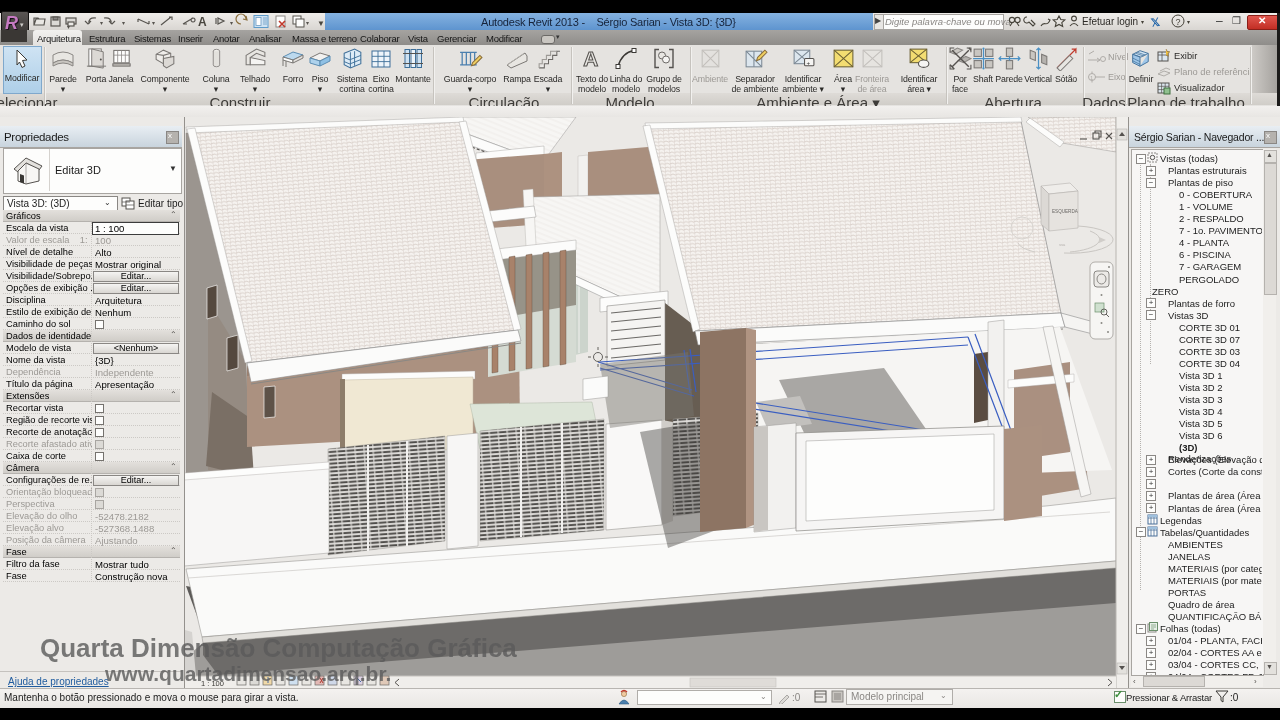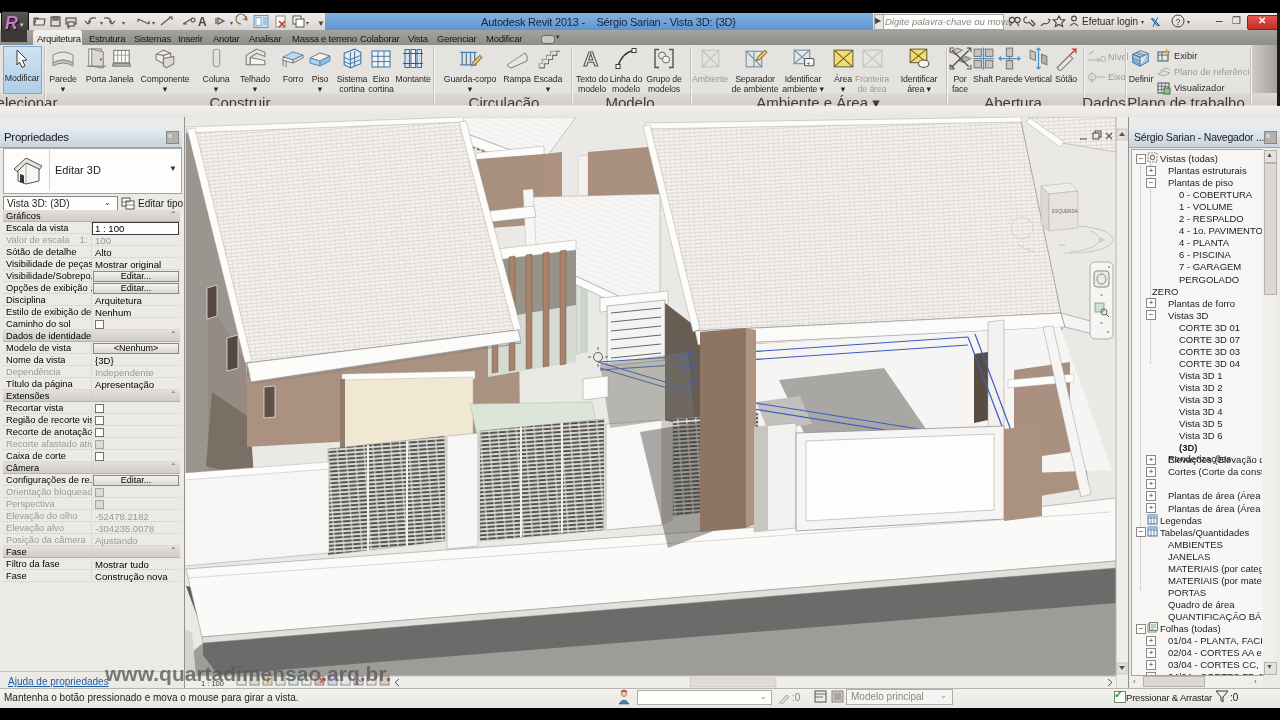--- a/index.html
+++ b/index.html
@@ -722,21 +722,21 @@
  <div class="plb" style="top:211px">Gráficos</div>
  <div class="tx" style="left:170px;top:210px;font-size:8px;color:#55524f">⌃</div>
  <div class="prow" style="top:222px"></div>
  <div class="plb" style="top:223px">Escala da vista</div>
  <div class="ab" style="left:92px;top:222px;width:85px;height:11px;background:#fdfdfc;border:1px solid #3c3c3c"></div>
  <div class="pvl" style="top:223px">1 : 100</div>
  <div class="prow" style="top:234px"></div>
  <div class="plb gray2" style="top:235px">Valor de escala&nbsp;&nbsp;&nbsp;&nbsp;1:</div>
  <div class="pvl gray2" style="top:235px">100</div>
  <div class="prow" style="top:246px"></div>
- <div class="plb" style="top:247px">Sótão de detalhe</div>
+ <div class="plb" style="top:247px">Nível de detalhe</div>
  <div class="pvl" style="top:247px">Alto</div>
  <div class="prow" style="top:258px"></div>
  <div class="plb" style="top:259px">Visibilidade de peças</div>
  <div class="pvl" style="top:259px">Mostrar original</div>
  <div class="prow" style="top:270px"></div>
  <div class="plb" style="top:271px">Visibilidade/Sobrepo...</div>
  <div class="pbtn" style="top:271px">Editar...</div>
  <div class="prow" style="top:282px"></div>
  <div class="plb" style="top:283px">Opções de exibição ...</div>
  <div class="pbtn" style="top:283px">Editar...</div>
@@ -792,21 +792,21 @@
  <div class="plb gray2" style="top:487px">Orientação bloqueada</div>
  <div class="pchk" style="top:488px;background:#dcdad6;border-color:#a8a5a1"></div>
  <div class="prow" style="top:498px"></div>
  <div class="plb gray2" style="top:499px">Perspectiva</div>
  <div class="pchk" style="top:500px;background:#dcdad6;border-color:#a8a5a1"></div>
  <div class="prow" style="top:510px"></div>
  <div class="plb gray2" style="top:511px">Elevação do olho</div>
  <div class="pvl gray2" style="top:511px">-52478.2182</div>
  <div class="prow" style="top:522px"></div>
  <div class="plb gray2" style="top:523px">Elevação alvo</div>
- <div class="pvl gray2" style="top:523px">-304235.0078</div>
+ <div class="pvl gray2" style="top:523px">-527368.1488</div>
  <div class="prow" style="top:534px"></div>
  <div class="plb gray2" style="top:535px">Posição da câmera</div>
  <div class="pvl gray2" style="top:535px">Ajustando</div>
  <div class="phd" style="top:546px"></div>
  <div class="plb" style="top:547px">Fase</div>
  <div class="tx" style="left:170px;top:546px;font-size:8px;color:#55524f">⌃</div>
  <div class="prow" style="top:558px"></div>
  <div class="plb" style="top:559px">Filtro da fase</div>
  <div class="pvl" style="top:559px">Mostrar tudo</div>
  <div class="prow" style="top:570px"></div>
@@ -847,21 +847,21 @@
         <circle cx="5.5" cy="5.5" r="2.2" fill="none" stroke="#55524f"></circle>
       </svg>
 <div class="ntx" style="left:1160px;top:153.0px">Vistas (todas)</div>
 <div class="npm" style="left:1146px;top:165.6px">+</div>
 <div class="ntx" style="left:1168px;top:165.1px">Plantas estruturais</div>
 <div class="npm" style="left:1146px;top:177.6px">−</div>
 <div class="ntx" style="left:1168px;top:177.1px">Plantas de piso</div>
 <div class="ntx" style="left:1179px;top:189.2px">0 - COBERTURA</div>
 <div class="ntx" style="left:1179px;top:201.2px">1 - VOLUME</div>
 <div class="ntx" style="left:1179px;top:213.2px">2 - RESPALDO</div>
-<div class="ntx" style="left:1179px;top:225.3px">4 - 1o. PAVIMENTO</div>
+<div class="ntx" style="left:1179px;top:225.3px">7 - 1o. PAVIMENTO</div>
 <div class="ntx" style="left:1179px;top:237.4px">4 - PLANTA</div>
 <div class="ntx" style="left:1179px;top:249.4px">6 - PISCINA</div>
 <div class="ntx" style="left:1179px;top:261.4px">7 - GARAGEM</div>
 <div class="ntx" style="left:1179px;top:273.5px">PERGOLADO</div>
 <div class="ntx" style="left:1152px;top:285.6px">ZERO</div>
 <div class="npm" style="left:1146px;top:298.1px">+</div>
 <div class="ntx" style="left:1168px;top:297.6px">Plantas de forro</div>
 <div class="npm" style="left:1146px;top:310.1px">−</div>
 <div class="ntx" style="left:1168px;top:309.6px">Vistas 3D</div>
 <div class="ntx" style="left:1179px;top:321.7px">CORTE 3D 01</div>
@@ -949,14 +949,15 @@
  <div class="tx" style="left:940px;top:691px;font-size:8px;color:#8a8784">⌄</div>
  <div class="ab" style="left:1114px;top:691px;width:10px;height:10px;background:#fdfdfc;border:1px solid #6b8f6b"></div>
  <div class="tx" style="left:1114px;top:688px;color:#3e8f3e;font-size:11px;font-weight:bold">✓</div>
  <div class="tx" style="left:1126px;top:692px;font-size:9.5px;letter-spacing:-0.2px">Pressionar &amp; Arrastar</div>
  <svg class="ab" style="left:1215px;top:690px" width="14" height="13" viewBox="0 0 14 13">
         <path d="M1,1 h12 l-5,6 v5 l-2,-1.5 v-3.5 z" fill="none" stroke="#3a3835" stroke-width="1"></path>
       </svg>
  <div class="tx" style="left:1230px;top:692px">:0</div>
 </div>
 
+<div class="tx" id="wm1" style="left:40px;top:633px;font-size:26px;font-weight:bold;color:rgba(90,90,90,.8);z-index:50">Quarta Dimensão Computação Gráfica</div>
 <div class="tx" id="wm2" style="left:105px;top:662px;font-size:21px;font-weight:bold;color:rgba(90,90,90,.8);z-index:50">www.quartadimensao.arq.br.</div>
 
 </div>
 </body></html>

